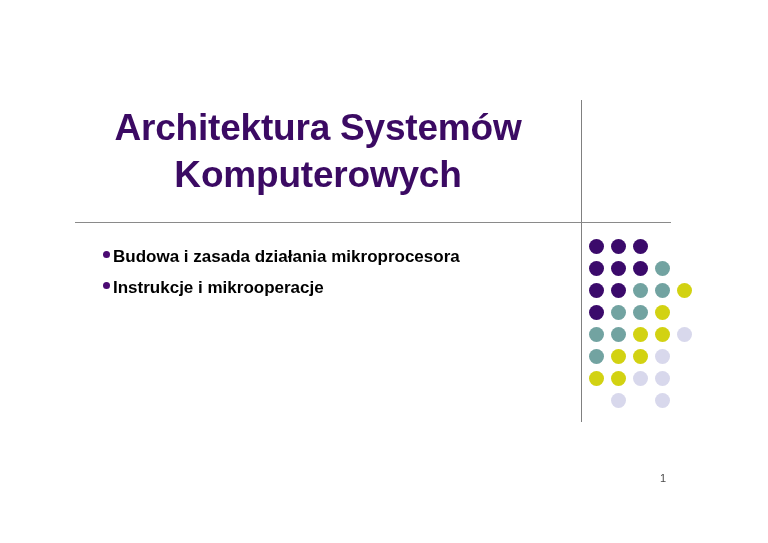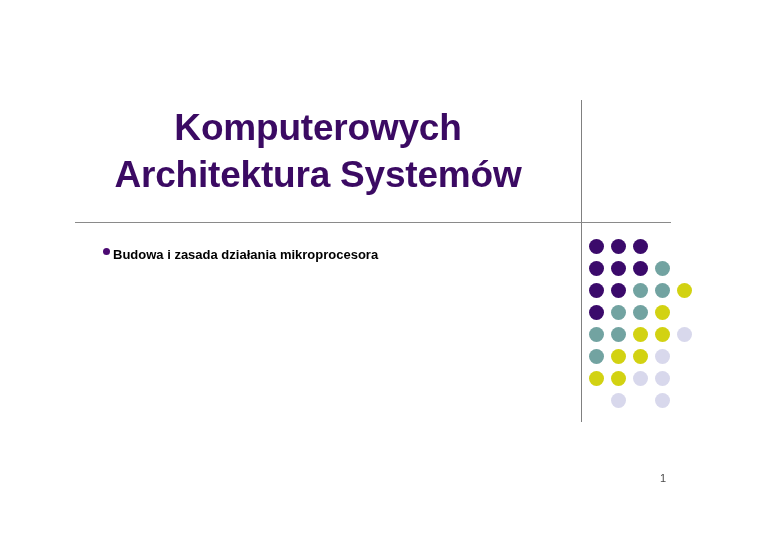--- a/index.html
+++ b/index.html
@@ -55,21 +55,21 @@
   #bullets {
     position: absolute;
     left: 103px;
     top: 246px;
     width: 470px;
   }
   .bullet-row {
     display: flex;
     align-items: baseline;
     margin-bottom: 9px;
-    font-size: 13px;
+    font-size: 17px;
     font-weight: bold;
     color: #000000;
     line-height: 1.32;
   }
   .bullet-dot {
     flex: 0 0 auto;
     width: 7px;
     height: 7px;
     border-radius: 50%;
     background: #4b0a72;
@@ -112,28 +112,32 @@
 </style>
 </head>
 <body>
 
 <div id="slide">
 
   <div id="vrule"></div>
   <div id="hrule"></div>
 
   <div id="title">
+    <span class="tline">Architektura Systemów</span>
     <span class="tline">Komputerowych</span>
-    <span class="tline">Architektura Systemów</span>
   </div>
 
   <div id="bullets">
     <div class="bullet-row">
       <span class="bullet-dot"></span>
       <span class="bullet-text">Budowa i zasada działania mikroprocesora</span>
+    </div>
+    <div class="bullet-row">
+      <span class="bullet-dot"></span>
+      <span class="bullet-text">Instrukcje i mikrooperacje</span>
     </div>
   </div>
 
   <div id="dotgrid">
       <div class="grid-row">
         <span class="grid-dot" style="left: 0px; background: rgb(59, 10, 107);"></span>
         <span class="grid-dot" style="left: 22px; background: rgb(59, 10, 107);"></span>
         <span class="grid-dot" style="left: 44px; background: rgb(59, 10, 107);"></span>
       </div>
       <div class="grid-row">

